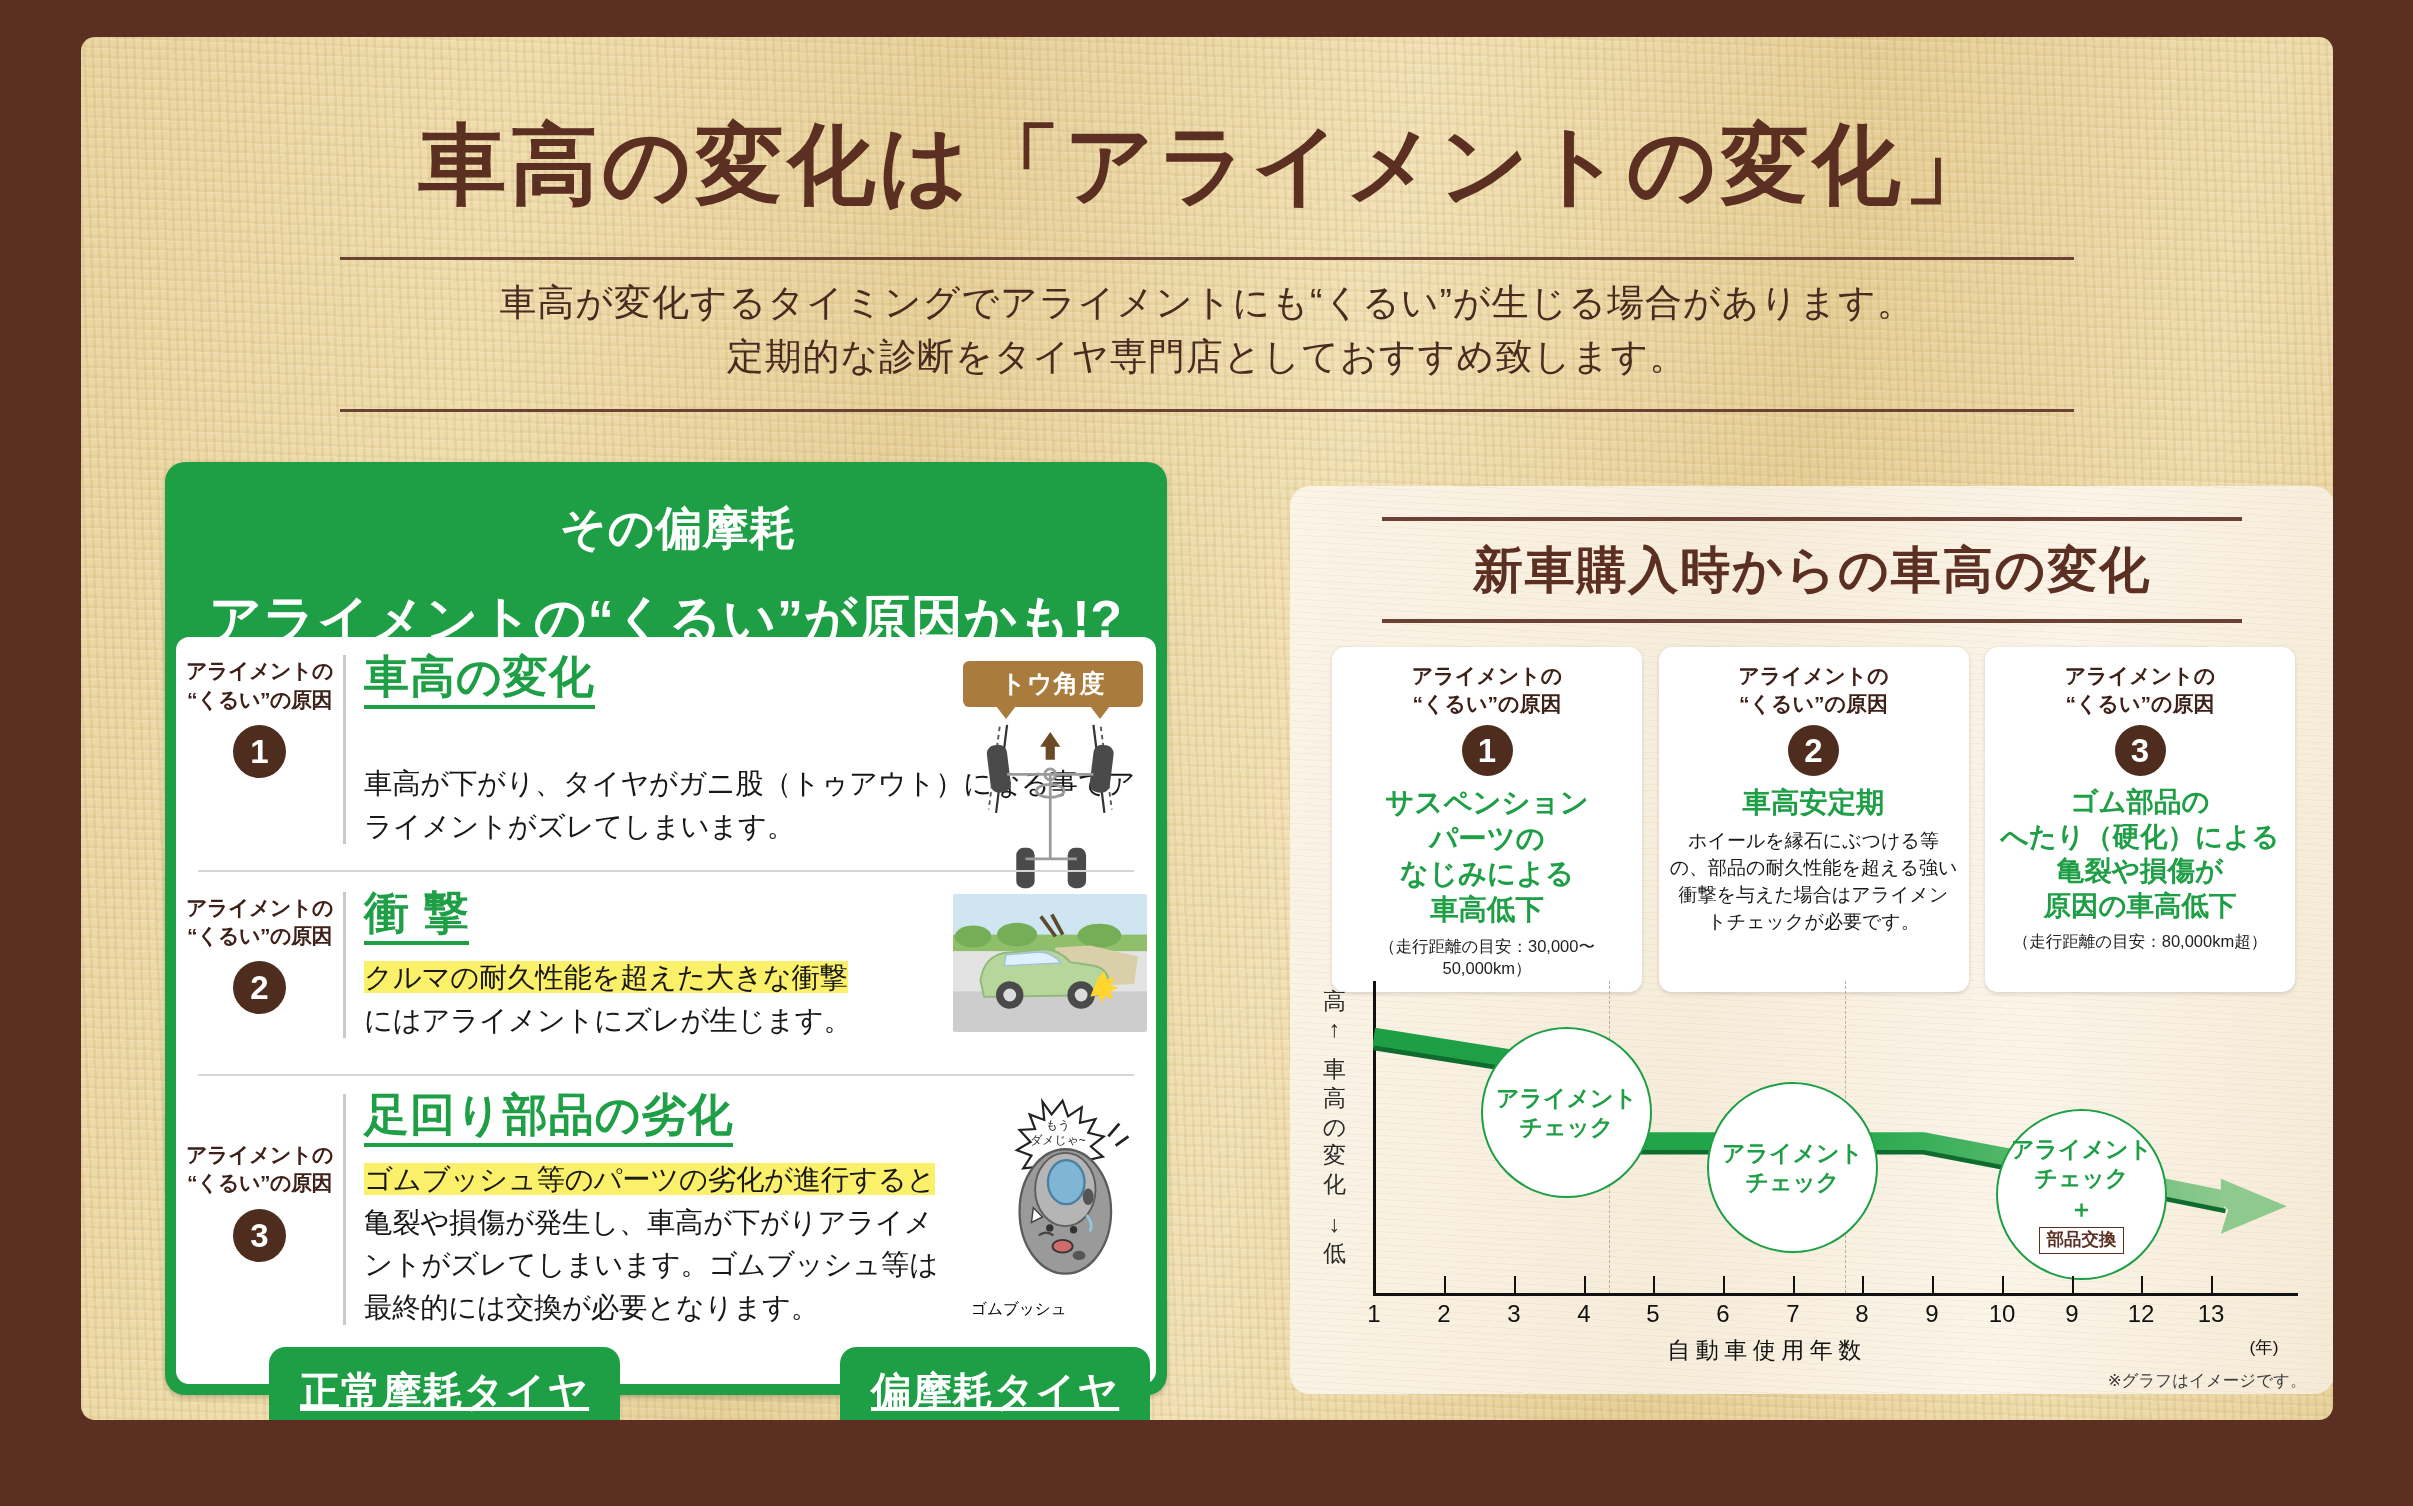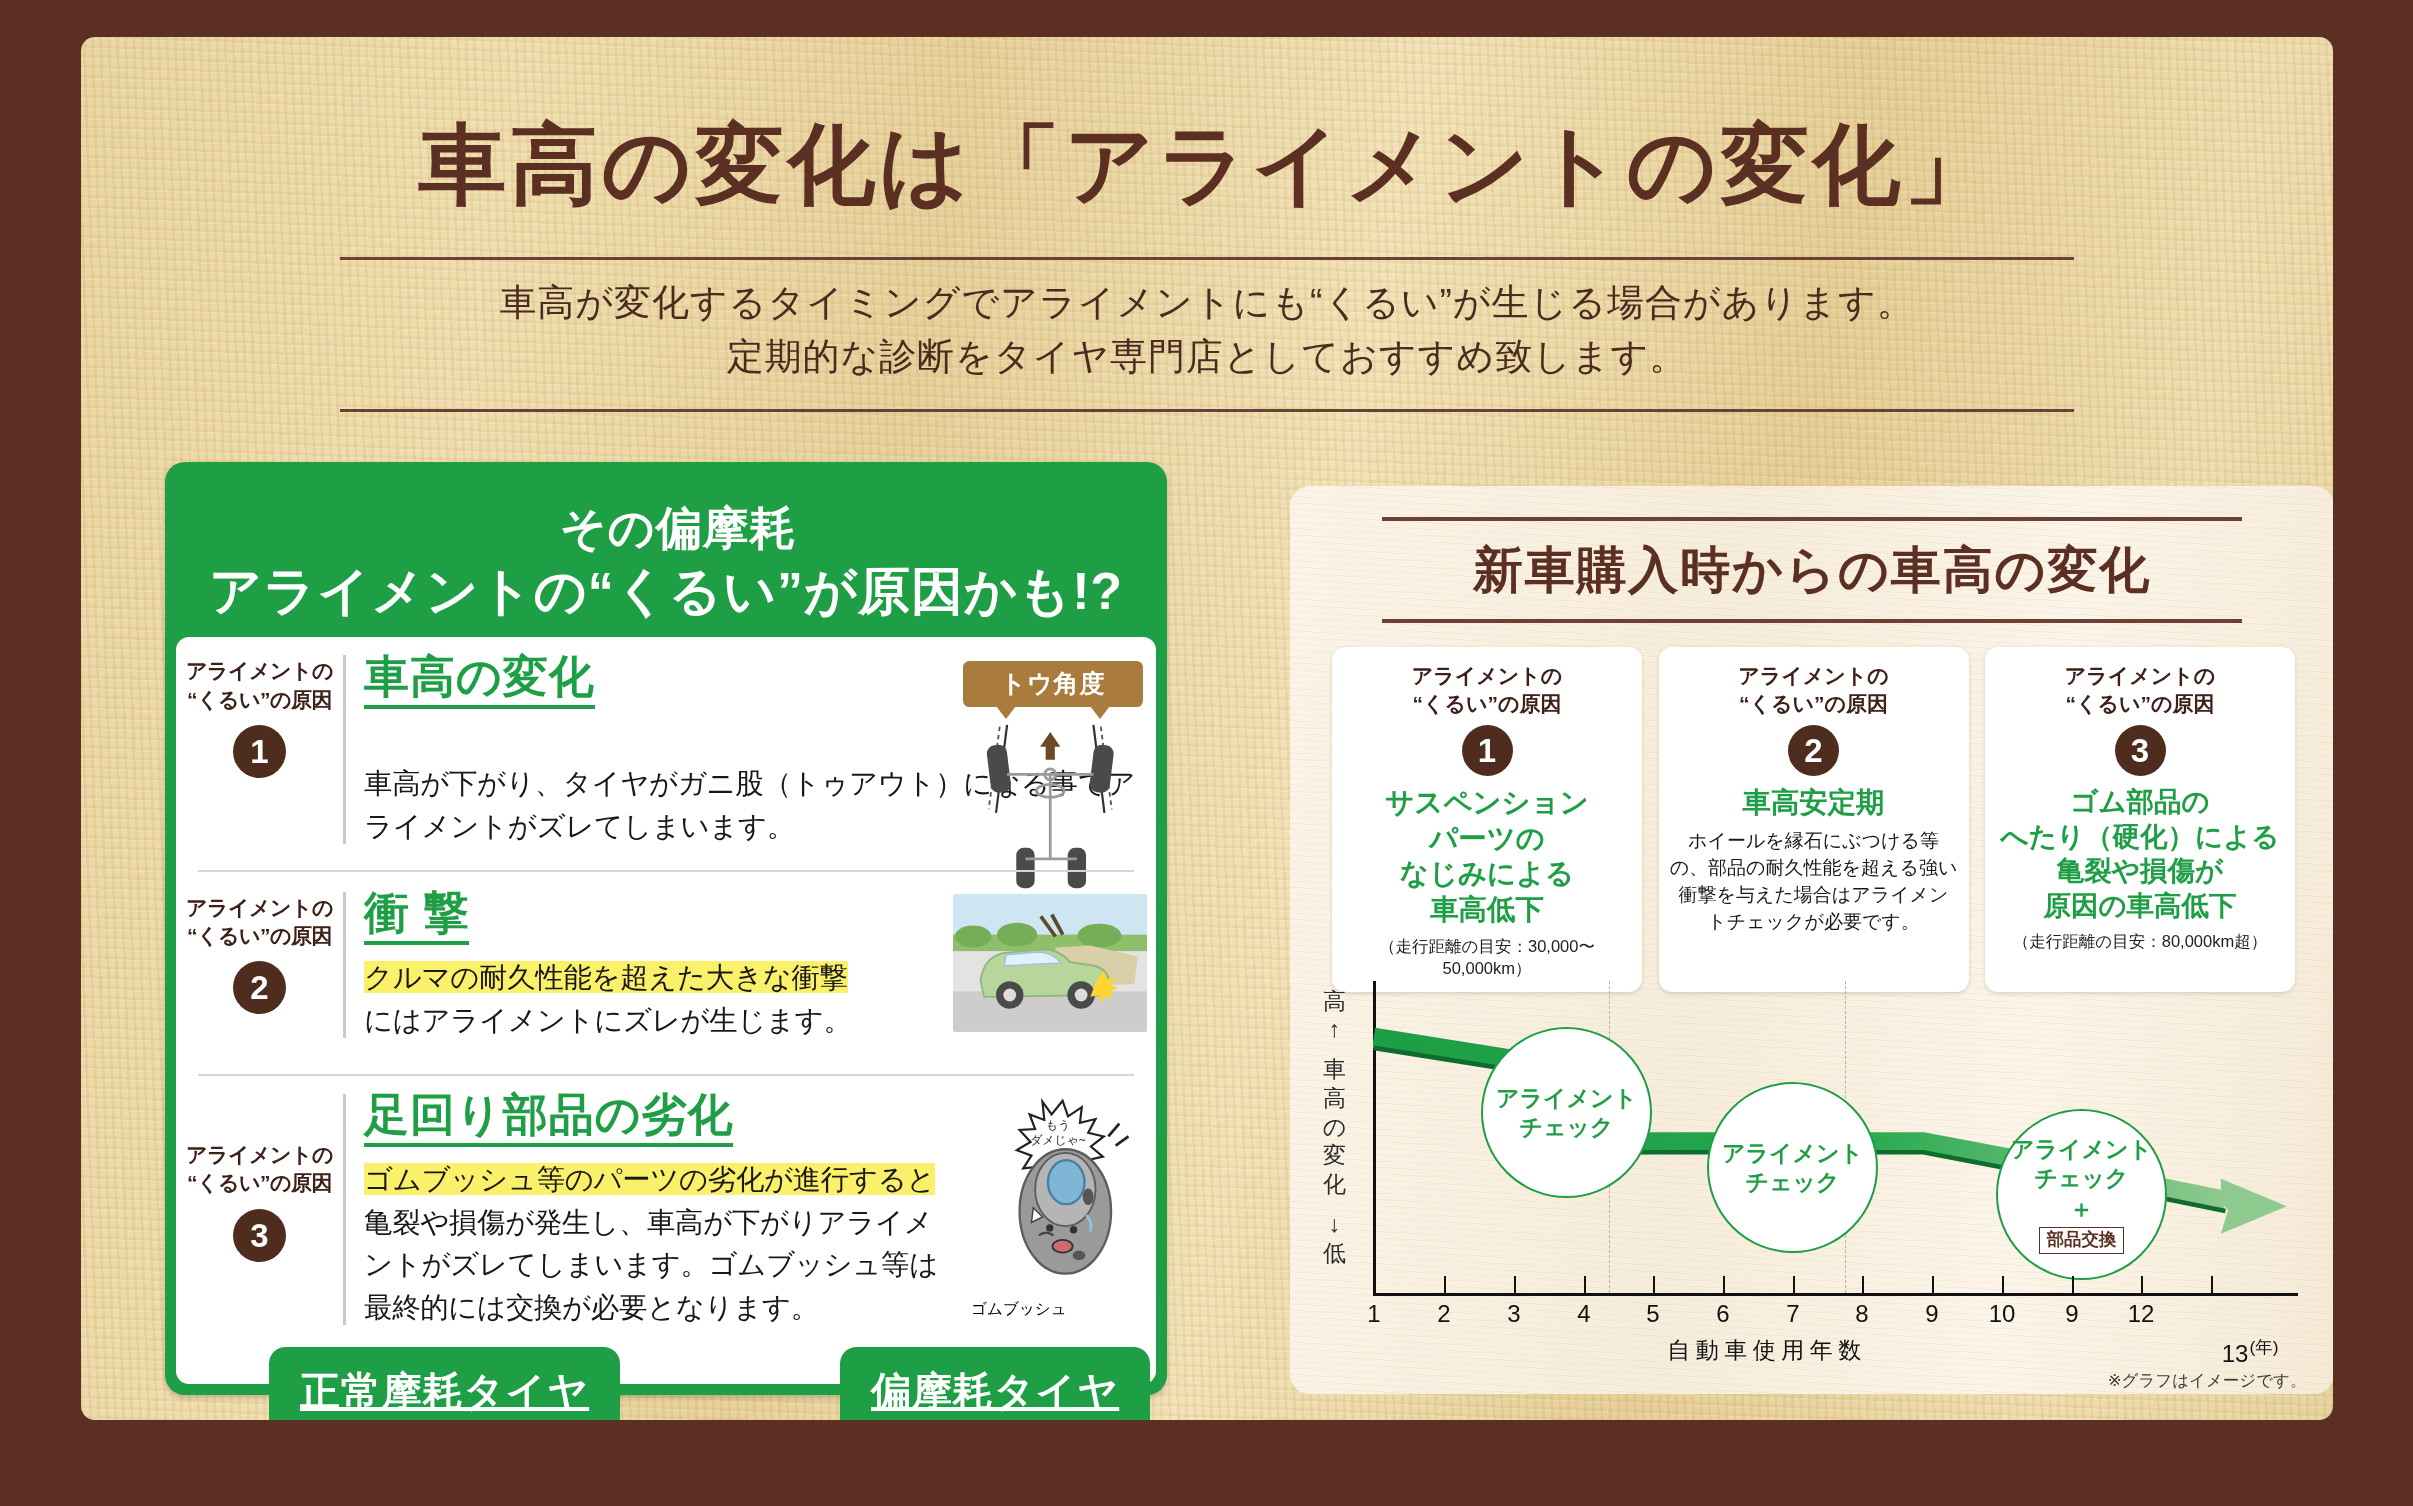--- a/index.html
+++ b/index.html
@@ -41,21 +41,21 @@
   #left-card{
     position:absolute; left:84px; top:425px; width:1002px; height:933px;
     background:#1e9e45; border-radius:20px;
     box-shadow:0 2.8px 5.5px rgba(0,0,0,.18);
   }
   #left-head{
     color:#fff; text-align:center; font-weight:bold;
     padding-top:37px; line-height:1.28; letter-spacing:0.9px;
   }
   #left-head .l1{ font-size:46px; display:block;padding-left:24px; }
-  #left-head .l2{ font-size:52px; display:block; }
+  #left-head .l2{ font-size:52px; display:block;margin-top:28px; }
   #left-white{
     position:absolute; left:11px; top:175px; width:980px; height:747px;
     background:#fff; border-radius:13px; overflow:hidden;
   }
 
   .cause-row{ position:absolute; left:0; width:980px; display:flex; }
   .cause-badge{
     width:167px; flex:0 0 167px; text-align:center; color:#3d2017;
     padding-top:5.5px;
   }
@@ -429,21 +429,21 @@
           <div class="tickl" style="left: 572px;">8</div>
           <div class="tick" style="left: 642px;"></div>
           <div class="tickl" style="left: 642px;">9</div>
           <div class="tick" style="left: 712px;"></div>
           <div class="tickl" style="left: 712px;">10</div>
           <div class="tick" style="left: 782px;"></div>
           <div class="tickl" style="left: 782px;">9</div>
           <div class="tick" style="left: 851px;"></div>
           <div class="tickl" style="left: 851px;">12</div>
           <div class="tick" style="left: 921px;"></div>
-          <div class="tickl" style="left: 945px; margin-top: 40px;">13</div>
+          <div class="tickl" style="left: 921px;">13</div>
         </div>
 
       <div id="x-title">自動車使用年数</div>
       <div id="x-unit">(年)</div>
       <div id="chart-note">※グラフはイメージです。</div>
     </div>
 
   </div>
 </div>
 

